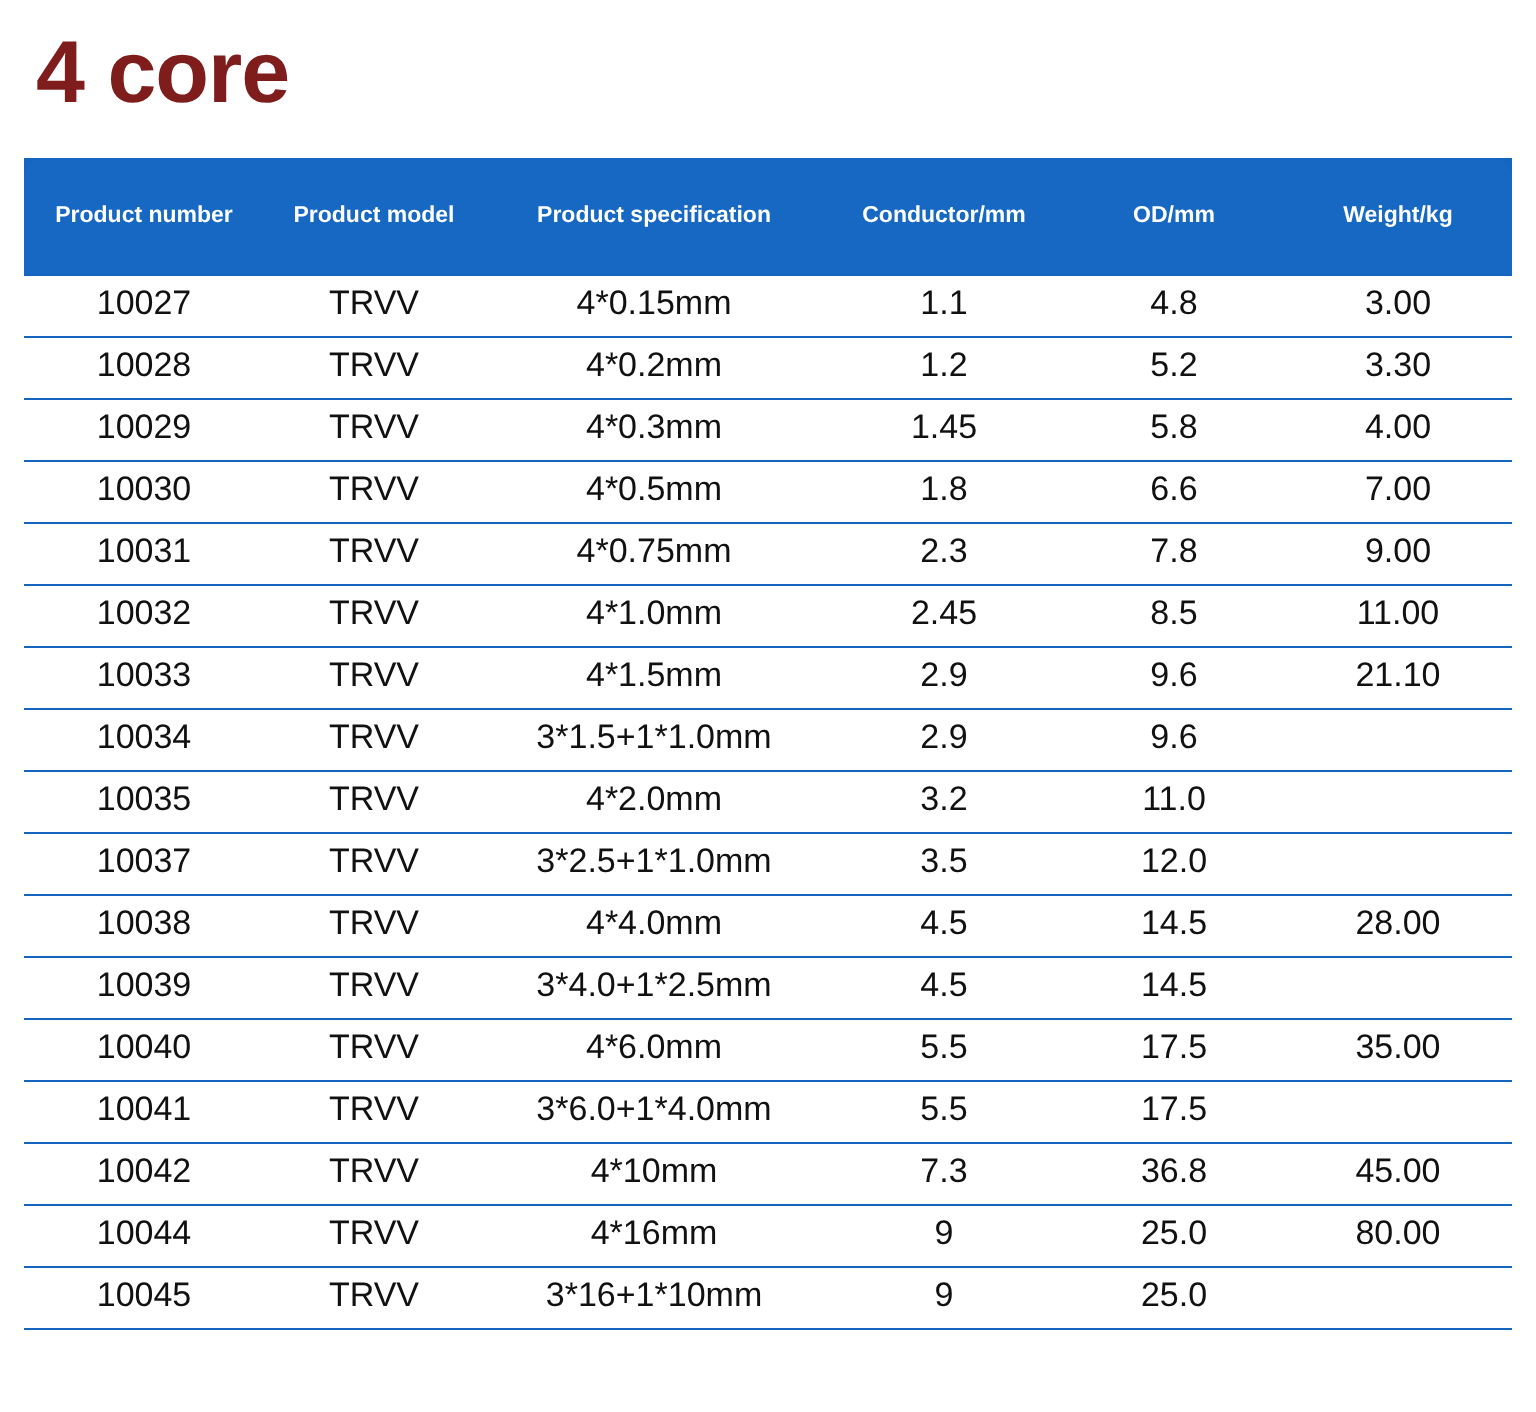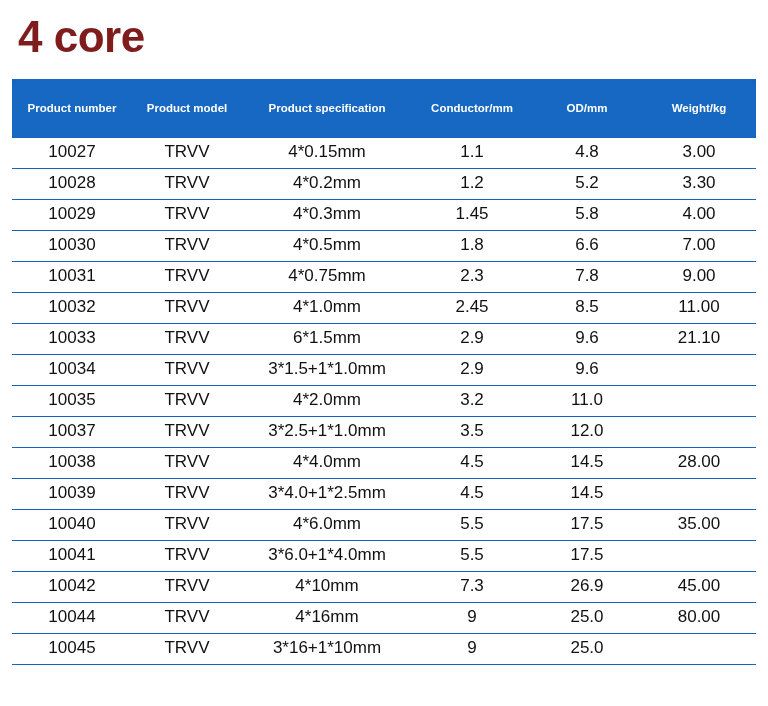--- a/index.html
+++ b/index.html
@@ -151,21 +151,21 @@
           <td class="col-num">10032</td>
           <td class="col-model">TRVV</td>
           <td class="col-spec">4*1.0mm</td>
           <td class="col-cond">2.45</td>
           <td class="col-od">8.5</td>
           <td class="col-weight">11.00</td>
         </tr>
         <tr>
           <td class="col-num">10033</td>
           <td class="col-model">TRVV</td>
-          <td class="col-spec">6*1.5mm</td>
+          <td class="col-spec">4*1.5mm</td>
           <td class="col-cond">2.9</td>
           <td class="col-od">9.6</td>
           <td class="col-weight">21.10</td>
         </tr>
         <tr>
           <td class="col-num">10034</td>
           <td class="col-model">TRVV</td>
           <td class="col-spec">3*1.5+1*1.0mm</td>
           <td class="col-cond">2.9</td>
           <td class="col-od">9.6</td>
@@ -217,21 +217,21 @@
           <td class="col-spec">3*6.0+1*4.0mm</td>
           <td class="col-cond">5.5</td>
           <td class="col-od">17.5</td>
           <td class="col-weight"></td>
         </tr>
         <tr>
           <td class="col-num">10042</td>
           <td class="col-model">TRVV</td>
           <td class="col-spec">4*10mm</td>
           <td class="col-cond">7.3</td>
-          <td class="col-od">26.9</td>
+          <td class="col-od">36.8</td>
           <td class="col-weight">45.00</td>
         </tr>
         <tr>
           <td class="col-num">10044</td>
           <td class="col-model">TRVV</td>
           <td class="col-spec">4*16mm</td>
           <td class="col-cond">9</td>
           <td class="col-od">25.0</td>
           <td class="col-weight">80.00</td>
         </tr>

